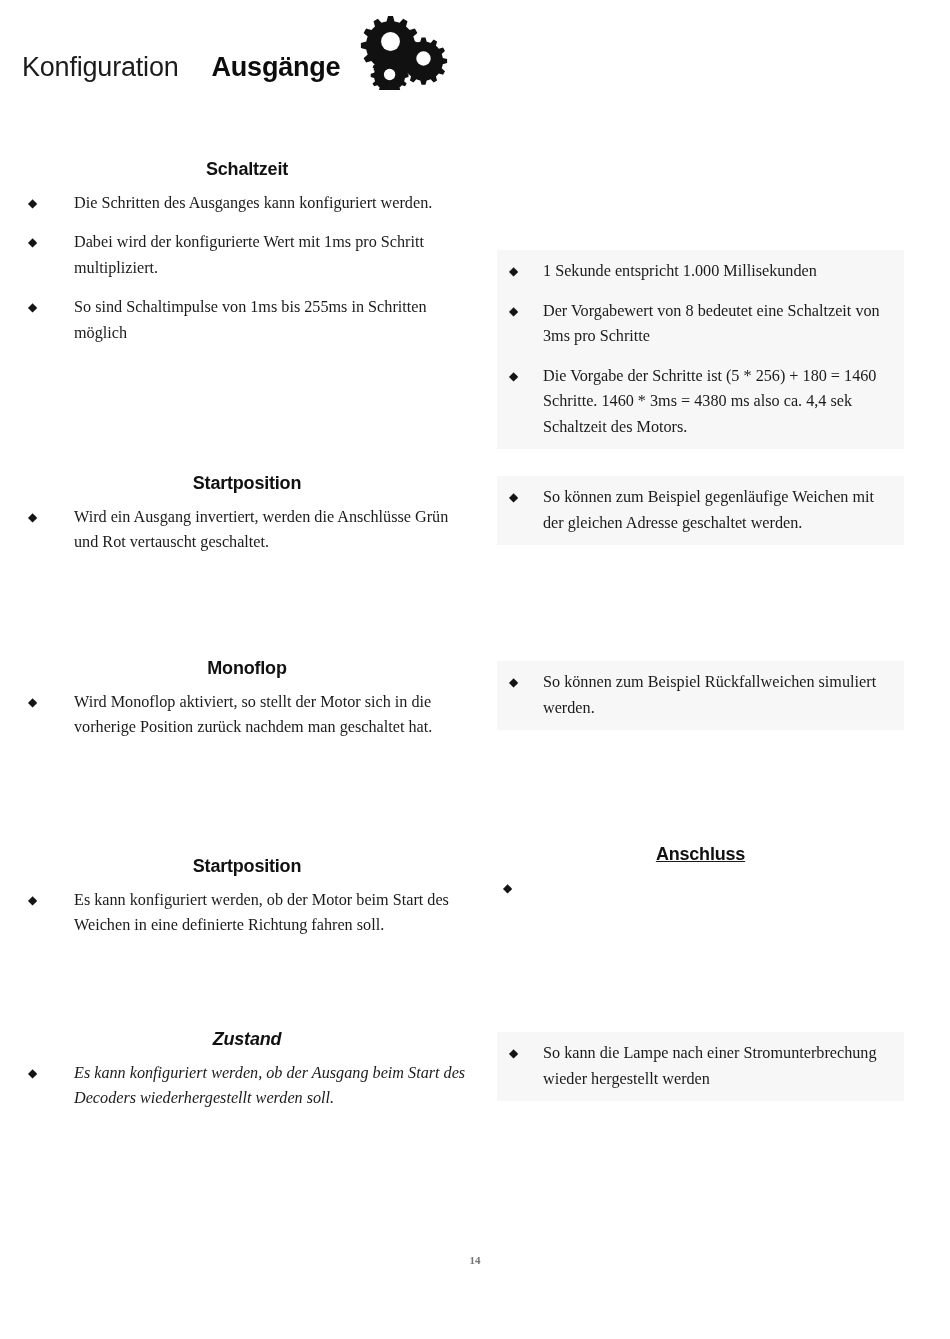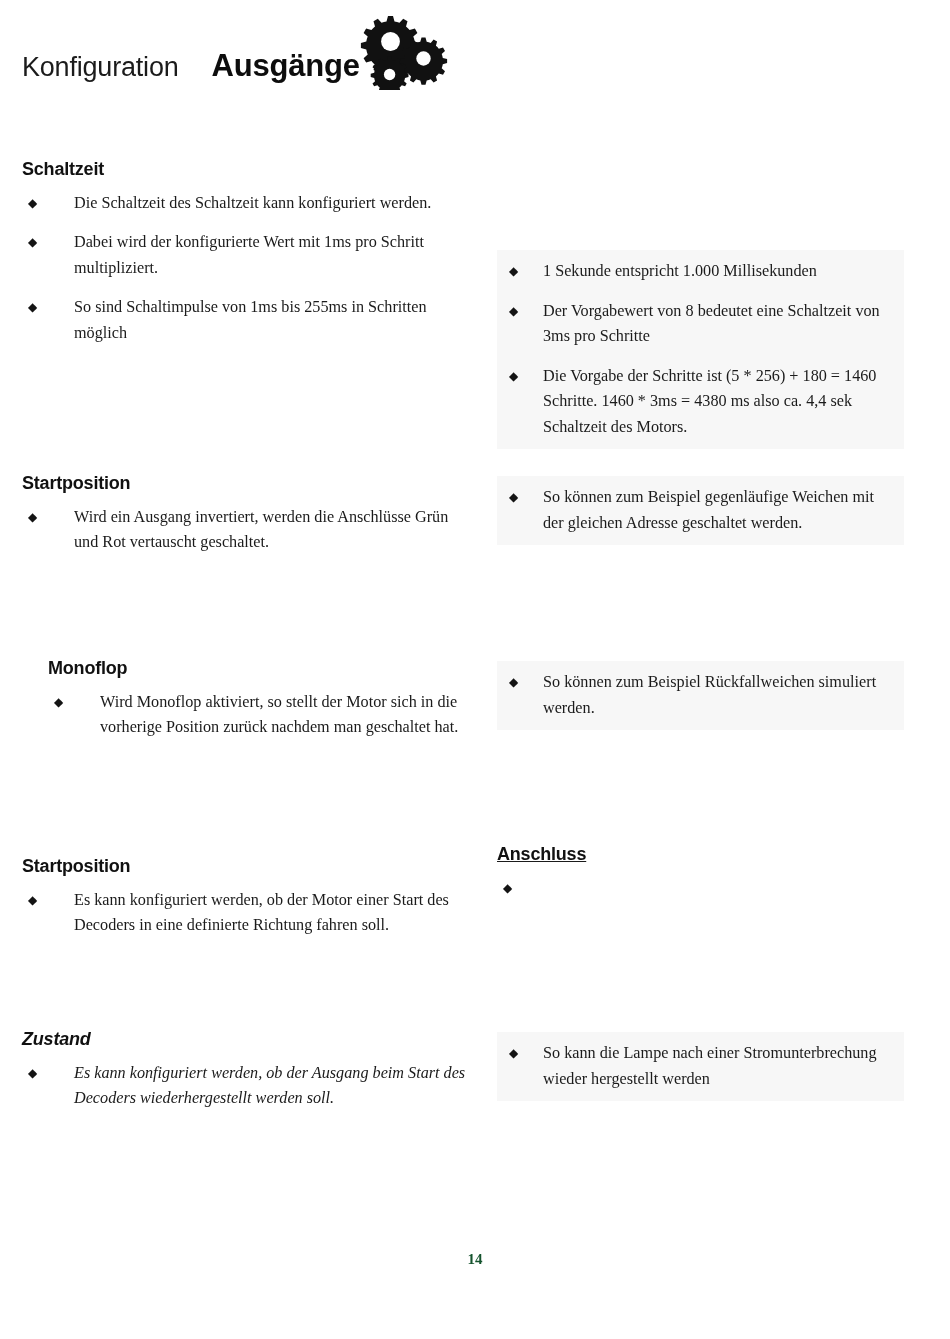--- a/index.html
+++ b/index.html
@@ -36,21 +36,21 @@
   .title-main {
     font-family: "Liberation Sans", "DejaVu Sans", sans-serif;
     font-size: 27px;
     font-weight: 400;
     letter-spacing: -0.2px;
     color: #1b1b1b;
     margin-top: 28px;
   }
   .title-sub {
     font-family: "Liberation Sans", "DejaVu Sans", sans-serif;
-    font-size: 31px;
+    font-size: 27px;
     font-weight: 700;
     letter-spacing: -0.2px;
     color: #0d0d0d;
     margin-left: 33px;
   }
   .header-icon {
     position: absolute;
     left: 358px;
     top: 12px;
     width: 92px;
@@ -79,20 +79,21 @@
     width: 407px;
   }
   .section-heading {
     font-family: "Liberation Sans", "DejaVu Sans", sans-serif;
     font-size: 18px;
     font-weight: 700;
     color: #111111;
     letter-spacing: -0.2px;
     margin: 0 0 11px 0;
     line-height: 1.1;
+    text-align: center;
   }
   .bullet-list {
     list-style: none;
     margin: 0;
     padding: 0;
   }
   .bullet-list.shaded {
     background: #f7f7f7;
     padding: 9px 6px 9px 0;
   }
@@ -125,23 +126,23 @@
   
   .page-footer {
     position: absolute;
     left: 0;
     top: 1250px;
     width: 950px;
     text-align: center;
   }
   .page-number {
     font-family: "Liberation Serif", "DejaVu Serif", serif;
-    font-size: 15px;
+    font-size: 11px;
     font-weight: 700;
-    color: #14532d;
+    color: #737373;
   }
 </style>
 </head>
 <body>
 
 <div class="page-header">
   <div class="header-title-row">
     <span class="title-main">Konfiguration</span>
     <span class="title-sub">Ausgänge</span>
   </div>
@@ -187,21 +188,21 @@
       </g>
     </svg>
   </div>
 </div>
 
 <div class="content">
     <div class="section" style="position: absolute; left: 0px; top: 48px; width: 950px;">
       <div class="col-left" style="top: 0px;">
         <div class="section-heading">Schaltzeit</div>
         <ul class="bullet-list">
-          <li class="bullet-item"><span class="marker">◆</span><span>Die Schaltzeit des Schaltzeit kann konfiguriert werden.</span></li>
+          <li class="bullet-item"><span class="marker">◆</span><span>Die Schritten des Ausganges kann konfiguriert werden.</span></li>
           <li class="bullet-item"><span class="marker">◆</span><span>Dabei wird der konfigurierte Wert mit 1ms pro Schritt multipliziert.</span></li>
           <li class="bullet-item"><span class="marker">◆</span><span>So sind Schaltimpulse von 1ms bis 255ms in Schritten möglich</span></li>
         </ul>
       </div>
       <div class="col-right" style="top: 90px;">
         <ul class="bullet-list shaded">
           <li class="bullet-item"><span class="marker">◆</span><span>1 Sekunde entspricht 1.000 Millisekunden</span></li>
           <li class="bullet-item"><span class="marker">◆</span><span>Der Vorgabewert von 8 bedeutet eine Schaltzeit von 3ms pro Schritte</span></li>
           <li class="bullet-item"><span class="marker">◆</span><span>Die Vorgabe der Schritte ist (5 * 256) + 180 = 1460 Schritte. 1460 * 3ms = 4380 ms also ca. 4,4 sek Schaltzeit des Motors.</span></li>
         </ul>
@@ -214,37 +215,37 @@
           <li class="bullet-item"><span class="marker">◆</span><span>Wird ein Ausgang invertiert, werden die Anschlüsse Grün und Rot vertauscht geschaltet.</span></li>
         </ul>
       </div>
       <div class="col-right" style="top: 2px;">
         <ul class="bullet-list shaded">
           <li class="bullet-item"><span class="marker">◆</span><span>So können zum Beispiel gegenläufige Weichen mit der gleichen Adresse geschaltet werden.</span></li>
         </ul>
       </div>
     </div>
     <div class="section" style="position: absolute; left: 0px; top: 547px; width: 950px;">
-      <div class="col-left" style="top: 0px; margin-left: 26px;">
+      <div class="col-left" style="top: 0px;">
         <div class="section-heading">Monoflop</div>
         <ul class="bullet-list">
           <li class="bullet-item"><span class="marker">◆</span><span>Wird Monoflop aktiviert, so stellt der Motor sich in die vorherige Position zurück nachdem man geschaltet hat.</span></li>
         </ul>
       </div>
       <div class="col-right" style="top: 2px;">
         <ul class="bullet-list shaded">
           <li class="bullet-item"><span class="marker">◆</span><span>So können zum Beispiel Rückfallweichen simuliert werden.</span></li>
         </ul>
       </div>
     </div>
     <div class="section" style="position: absolute; left: 0px; top: 733px; width: 950px;">
       <div class="col-left" style="top: 12px;">
         <div class="section-heading">Startposition</div>
         <ul class="bullet-list">
-          <li class="bullet-item"><span class="marker">◆</span><span>Es kann konfiguriert werden, ob der Motor einer Start des Decoders in eine definierte Richtung fahren soll.</span></li>
+          <li class="bullet-item"><span class="marker">◆</span><span>Es kann konfiguriert werden, ob der Motor beim Start des Weichen in eine definierte Richtung fahren soll.</span></li>
         </ul>
       </div>
       <div class="col-right" style="top: 0px; text-decoration: underline;">
         <div class="section-heading">Anschluss</div>
         <ul class="bullet-list">
           <li class="bullet-item"><span class="marker">◆</span></li>
         </ul>
       </div>
     </div>
     <div class="section" style="position: absolute; left: 0px; top: 918px; width: 950px;">

